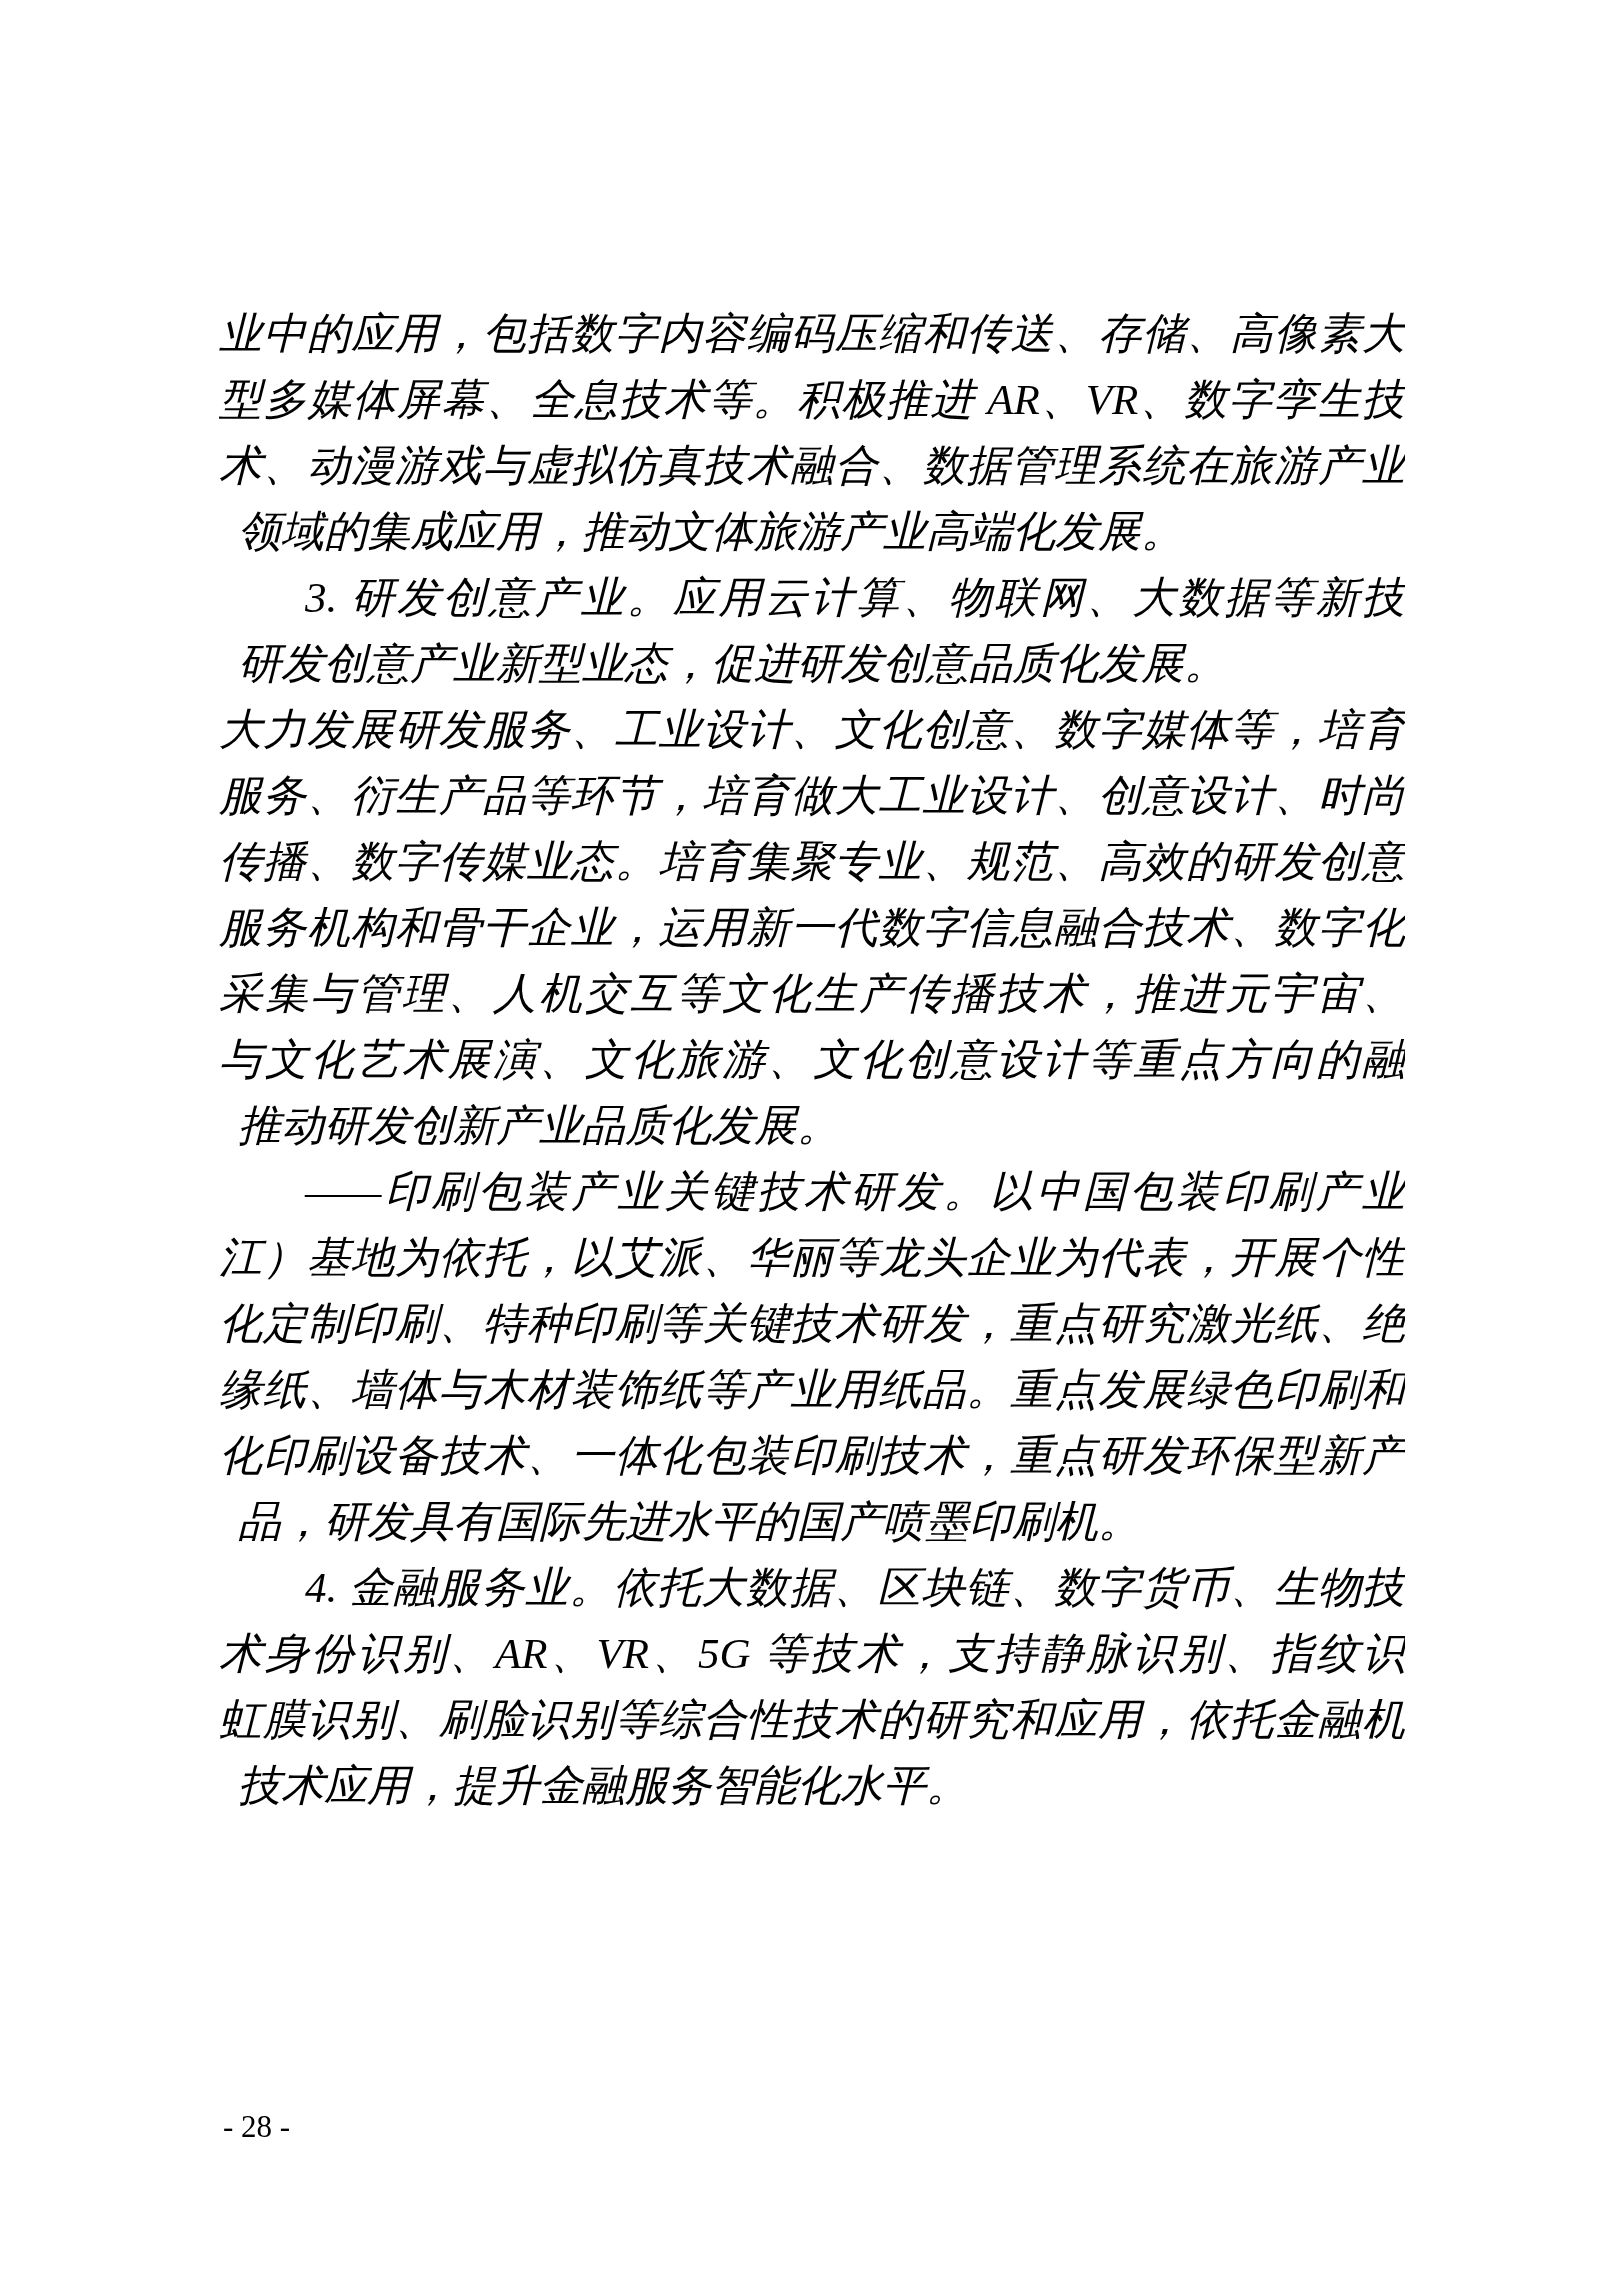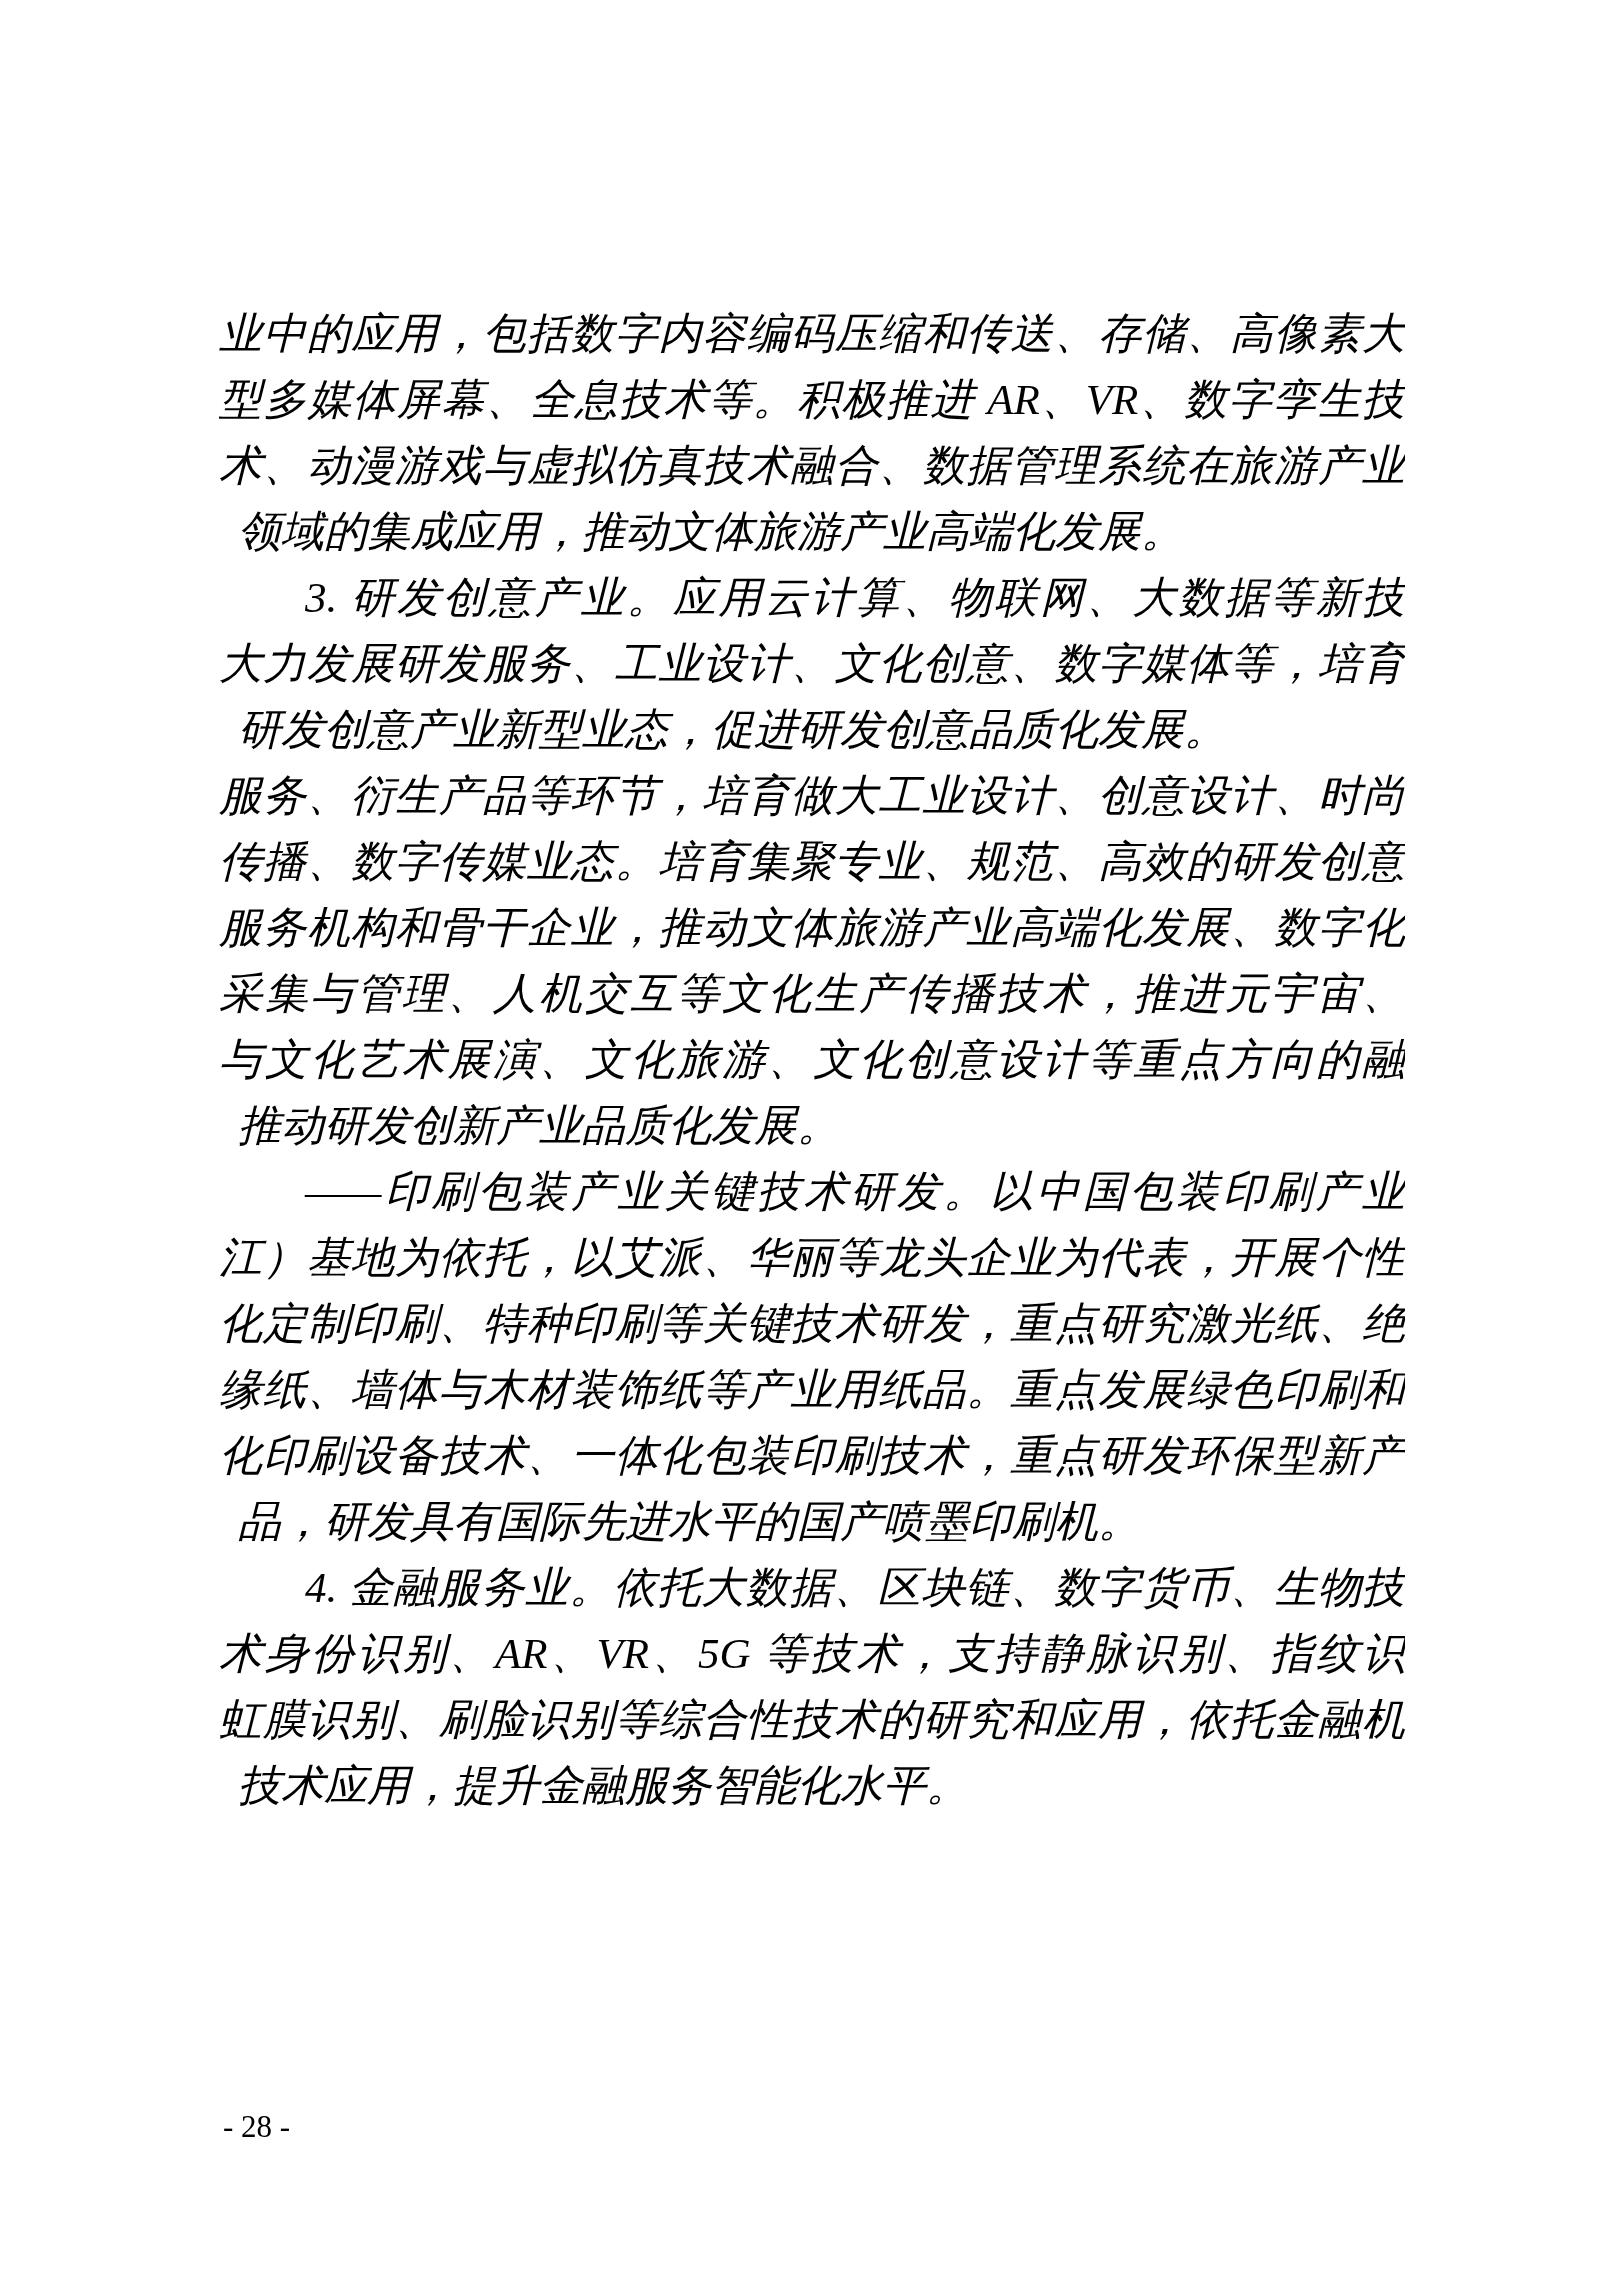--- a/index.html
+++ b/index.html
@@ -51,25 +51,25 @@
 </head>
 <body>
 
 <div class="page">
   <div class="text-block" id="lines-container">
       <div class="line fill">业中的应用，包括数字内容编码压缩和传送、存储、高像素大</div>
       <div class="line fill">型多媒体屏幕、全息技术等。积极推进 AR、VR、数字孪生技</div>
       <div class="line fill">术、动漫游戏与虚拟仿真技术融合、数据管理系统在旅游产业</div>
       <div class="line end">领域的集成应用，推动文体旅游产业高端化发展。</div>
       <div class="line fill indent">3. 研发创意产业。应用云计算、物联网、大数据等新技术，</div>
+      <div class="line end">研发创意产业新型业态，促进研发创意品质化发展。</div>
       <div class="line fill">大力发展研发服务、工业设计、文化创意、数字媒体等，培育</div>
-      <div class="line end">研发创意产业新型业态，促进研发创意品质化发展。</div>
       <div class="line fill">服务、衍生产品等环节，培育做大工业设计、创意设计、时尚</div>
       <div class="line fill">传播、数字传媒业态。培育集聚专业、规范、高效的研发创意</div>
-      <div class="line fill">服务机构和骨干企业，推动文体旅游产业高端化发展、数字化</div>
+      <div class="line fill">服务机构和骨干企业，运用新一代数字信息融合技术、数字化</div>
       <div class="line fill">采集与管理、人机交互等文化生产传播技术，推进元宇宙、NFT</div>
       <div class="line fill">与文化艺术展演、文化旅游、文化创意设计等重点方向的融合，</div>
       <div class="line end">推动研发创新产业品质化发展。</div>
       <div class="line fill indent">——印刷包装产业关键技术研发。以中国包装印刷产业（晋</div>
       <div class="line fill">江）基地为依托，以艾派、华丽等龙头企业为代表，开展个性</div>
       <div class="line fill">化定制印刷、特种印刷等关键技术研发，重点研究激光纸、绝</div>
       <div class="line fill">缘纸、墙体与木材装饰纸等产业用纸品。重点发展绿色印刷和</div>
       <div class="line fill">化印刷设备技术、一体化包装印刷技术，重点研发环保型新产</div>
       <div class="line end">品，研发具有国际先进水平的国产喷墨印刷机。</div>
       <div class="line fill indent">4. 金融服务业。依托大数据、区块链、数字货币、生物技</div>

